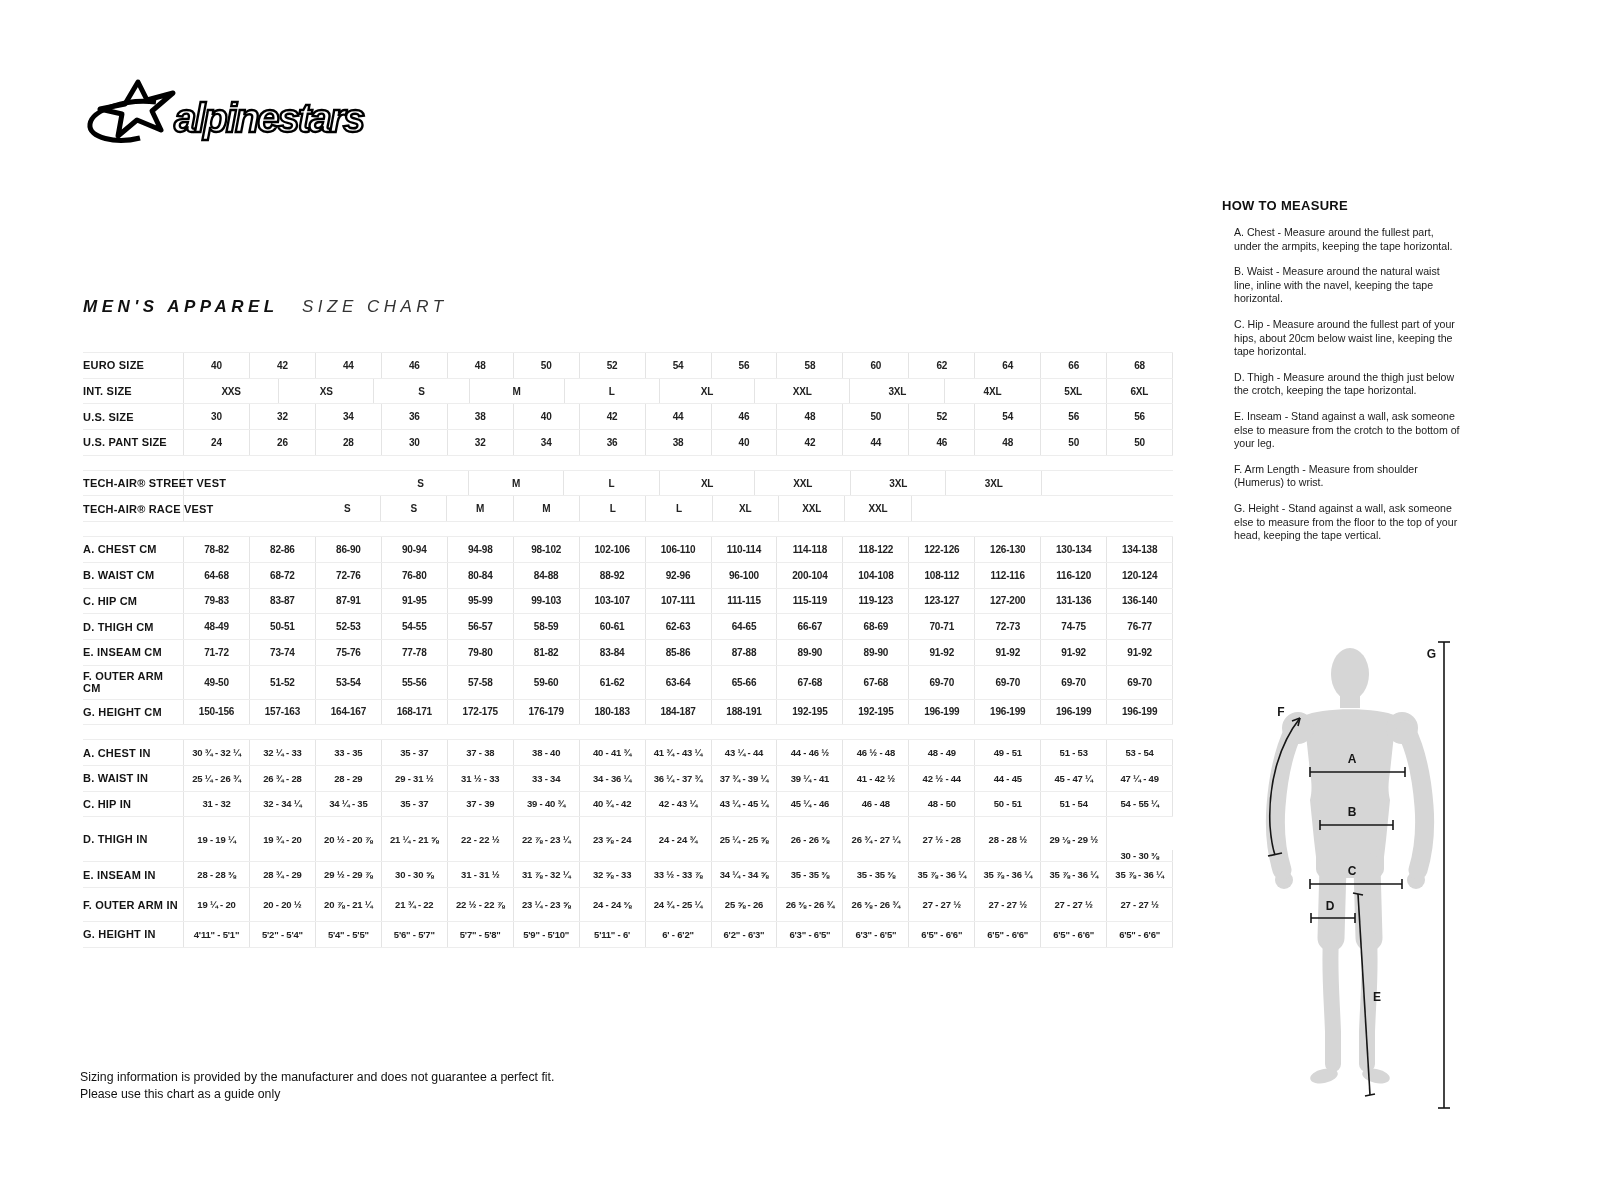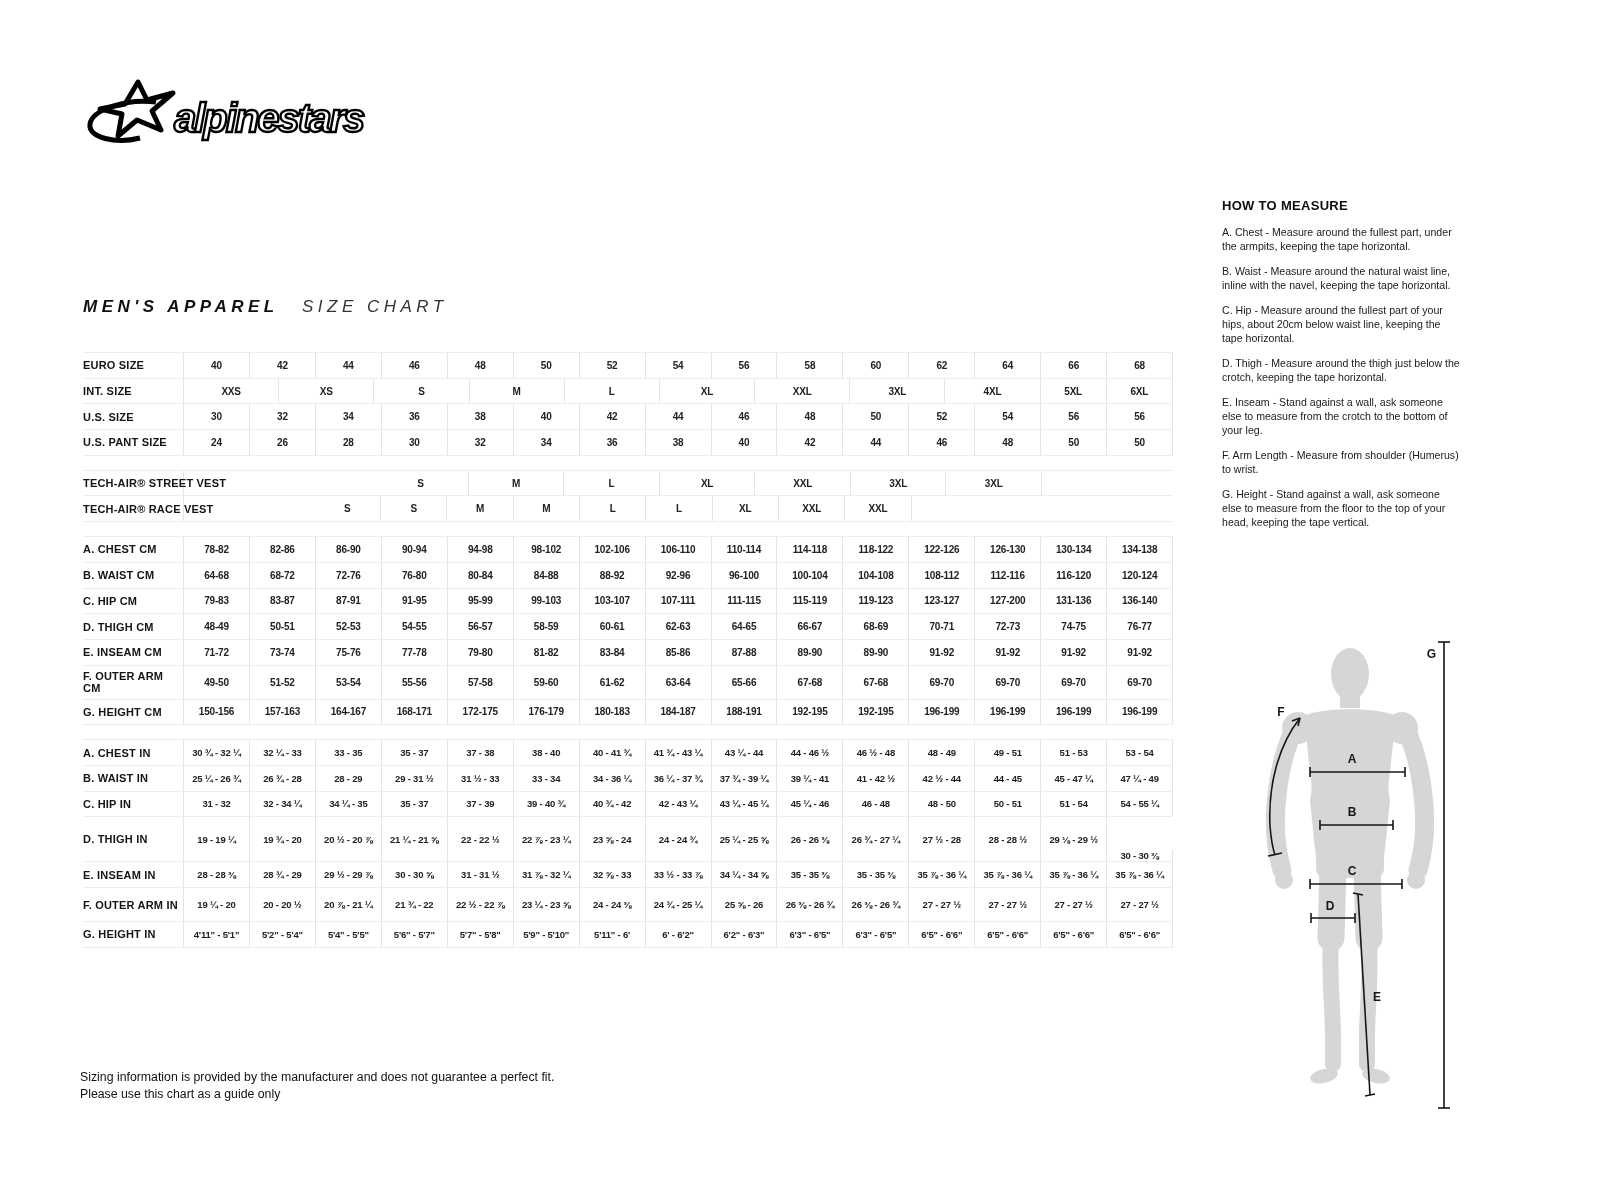--- a/index.html
+++ b/index.html
@@ -21,21 +21,21 @@
           display:flex;align-items:center;color:#141414;border-right:1px solid #e4e4e4;line-height:12px;}
   .row.nowrap-label .rlabel{white-space:nowrap;overflow:visible;z-index:2;}
   .cells{flex:1;display:flex;}
   .cell{display:flex;align-items:center;justify-content:center;font-weight:bold;font-size:10px;
         color:#222;border-right:1px solid #e4e4e4;white-space:nowrap;letter-spacing:-0.2px;}
   .cell.blank{border-right:none;}
   .row.inrow .cell{font-size:9.5px;}
   
   .htm{position:absolute;left:1222px;top:198px;width:238px;}
   .htm h3{margin:0 0 13px 0;font-size:13px;letter-spacing:0.3px;color:#0f0f0f;}
-  .htm p{margin:0 0 12px 0;font-size:10.6px;line-height:13.6px;color:#1a1a1a;}
+  .htm p{margin:0 0 12px 12px;font-size:10.6px;line-height:13.6px;color:#1a1a1a;}
   
   .fig{position:absolute;left:1240px;top:622px;width:230px;height:492px;}
   .fig text{font-family:"Liberation Sans","DejaVu Sans",sans-serif;font-weight:bold;font-size:12px;fill:#161616;}
   
   .footer{position:absolute;left:80px;top:1069px;font-size:12.3px;line-height:16.5px;color:#111;}
 </style>
 </head>
 <body>
 
 <div class="page">
@@ -185,21 +185,21 @@
         <div class="cells">
           <div class="cell" style="flex-grow: 1; flex-basis: 0%;">64-68</div>
           <div class="cell" style="flex-grow: 1; flex-basis: 0%;">68-72</div>
           <div class="cell" style="flex-grow: 1; flex-basis: 0%;">72-76</div>
           <div class="cell" style="flex-grow: 1; flex-basis: 0%;">76-80</div>
           <div class="cell" style="flex-grow: 1; flex-basis: 0%;">80-84</div>
           <div class="cell" style="flex-grow: 1; flex-basis: 0%;">84-88</div>
           <div class="cell" style="flex-grow: 1; flex-basis: 0%;">88-92</div>
           <div class="cell" style="flex-grow: 1; flex-basis: 0%;">92-96</div>
           <div class="cell" style="flex-grow: 1; flex-basis: 0%;">96-100</div>
-          <div class="cell" style="flex-grow: 1; flex-basis: 0%;">100-104</div>
+          <div class="cell" style="flex-grow: 1; flex-basis: 0%;">200-104</div>
           <div class="cell" style="flex-grow: 1; flex-basis: 0%;">104-108</div>
           <div class="cell" style="flex-grow: 1; flex-basis: 0%;">108-112</div>
           <div class="cell" style="flex-grow: 1; flex-basis: 0%;">112-116</div>
           <div class="cell" style="flex-grow: 1; flex-basis: 0%;">116-120</div>
           <div class="cell" style="flex-grow: 1; flex-basis: 0%;">120-124</div>
         </div>
       </div>
       <div class="row">
         <div class="rlabel">C. HIP CM</div>
         <div class="cells">

